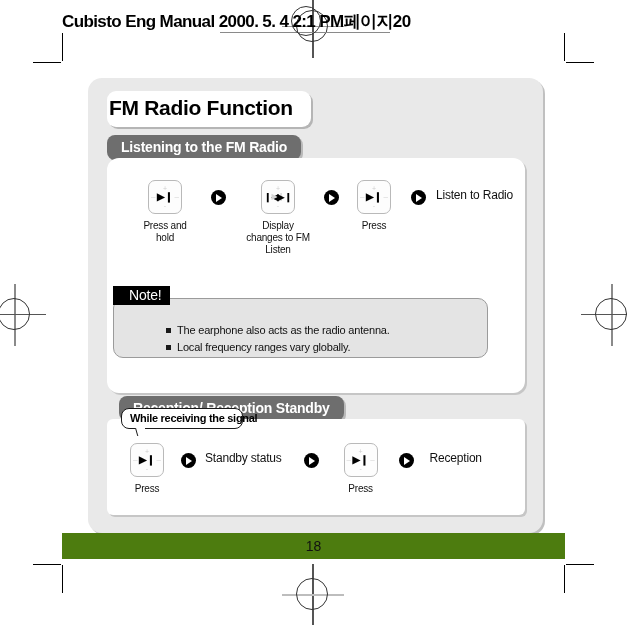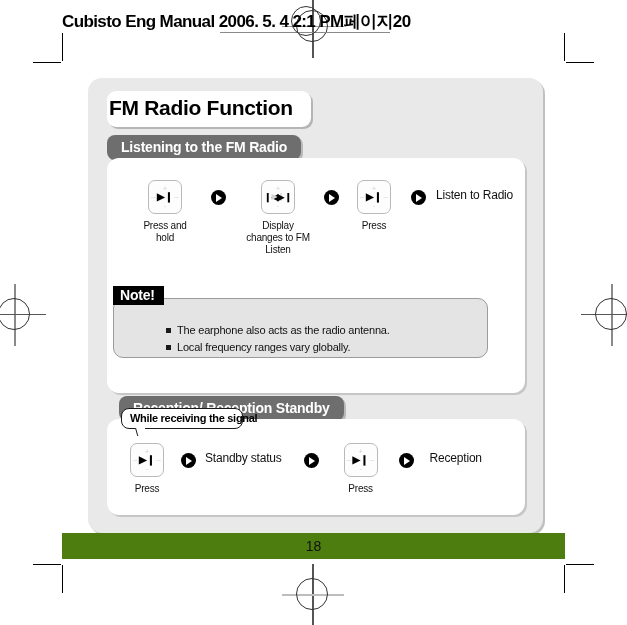--- a/index.html
+++ b/index.html
@@ -252,22 +252,22 @@
     border-radius: 10px;
     box-sizing: border-box;
   }
   .note-tag {
     position: absolute;
     left: -1px;
     top: -13px;
     background: #000000;
     color: #ffffff;
     font-size: 14px;
-    font-weight: bold;
-    padding: 1px 9px 2px 7px;
+    font-weight: normal;
+    padding: 1px 9px 2px 16px;
     letter-spacing: -0.2px;
     white-space: nowrap;
   }
   .note-list {
     position: absolute;
     left: 52px;
     top: 24px;
     text-align: center;
   }
   .note-item {
@@ -373,21 +373,21 @@
 <div class="crop-mark" style="left:564px; top:33px; width:1px; height:28px;"></div>
 <div class="crop-mark" style="left:566px; top:62px; width:28px; height:1px;"></div>
 <div class="crop-mark" style="left:62px; top:565px; width:1px; height:28px;"></div>
 <div class="crop-mark" style="left:33px; top:564px; width:28px; height:1px;"></div>
 <div class="crop-mark" style="left:564px; top:565px; width:1px; height:28px;"></div>
 <div class="crop-mark" style="left:566px; top:564px; width:28px; height:1px;"></div>
 
 <div class="crop-mark" style="left:62px; top:61px; width:1px; height:0px;"></div>
 
 <div class="doc-header">
-  <span>Cubisto Eng Manual  2006. 5. 4 2:1 PM페이지20</span>
+  <span>Cubisto Eng Manual  2000. 5. 4 2:1 PM페이지20</span>
   <div class="hdr-underline"></div>
 </div>
 <div class="hdr-circle"></div>
 
 <div class="page-card">
 
   <div class="title-pill">
     <div class="title-text">FM Radio Function</div>
   </div>
 
@@ -462,21 +462,21 @@
           <span class="note-text">Local frequency ranges vary globally.</span>
         </div>
       </div>
     </div>
   </div>
 
   <div class="section-tab" style="left:31px; top:318px;">
     <span>Reception/ Reception Standby</span>
   </div>
 
-  <div class="section-body" style="left:19px; top:341px; width:418px; height:96px;">
+  <div class="section-body" style="left:19px; top:341px; width:418px; height:96px;border-radius:6px;">
 
     <div class="bubble" style="left:14px; top:-11px; width:122px;">
       <span>While receiving the signal</span>
     </div>
     <div class="bubble-tail" style="left:26px; top:9px;"></div>
 
     <div style="position:absolute; left:14px; top:24px; display:flex; align-items:flex-start;">
 
       <div class="step-col">
         <div class="device">

